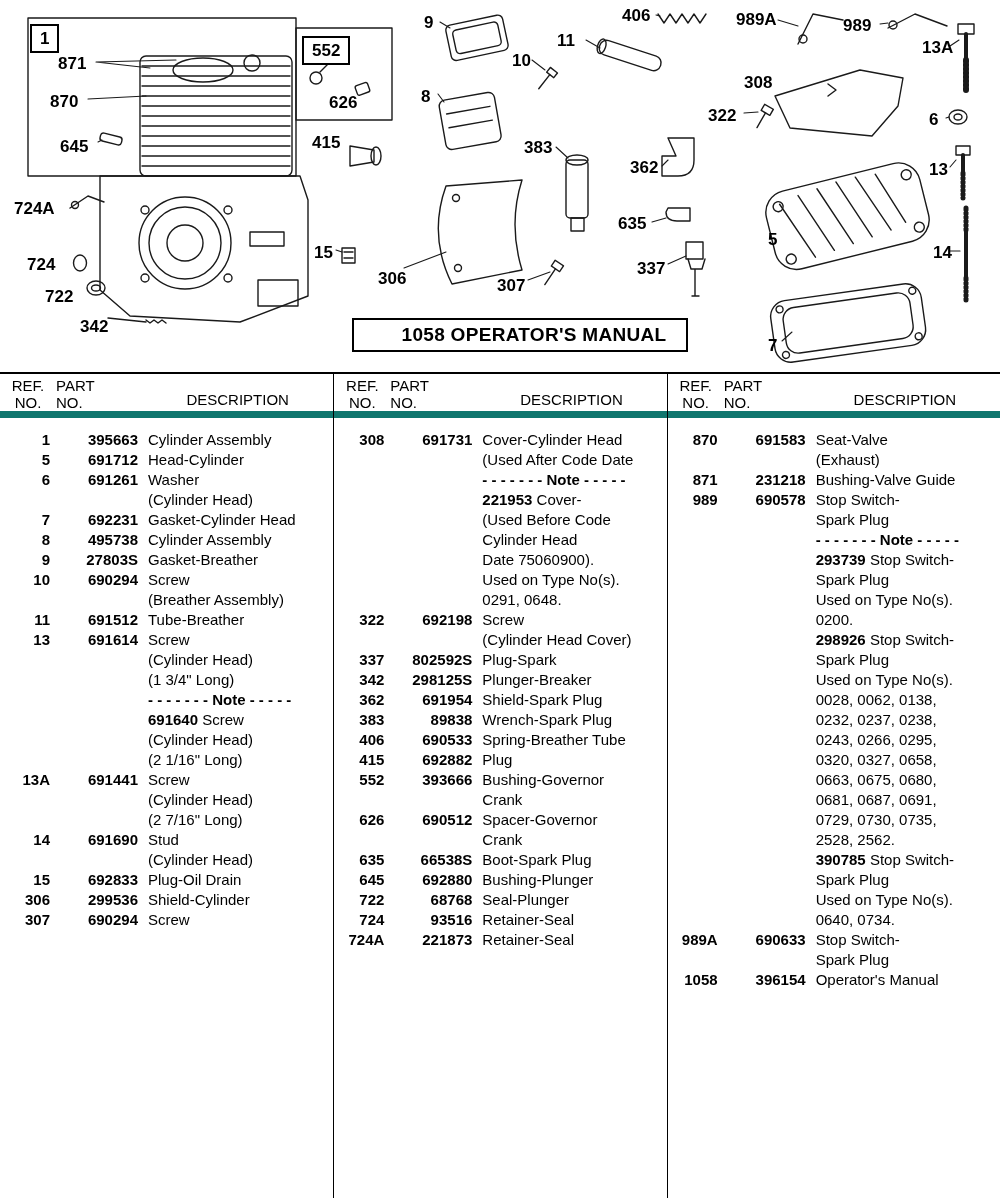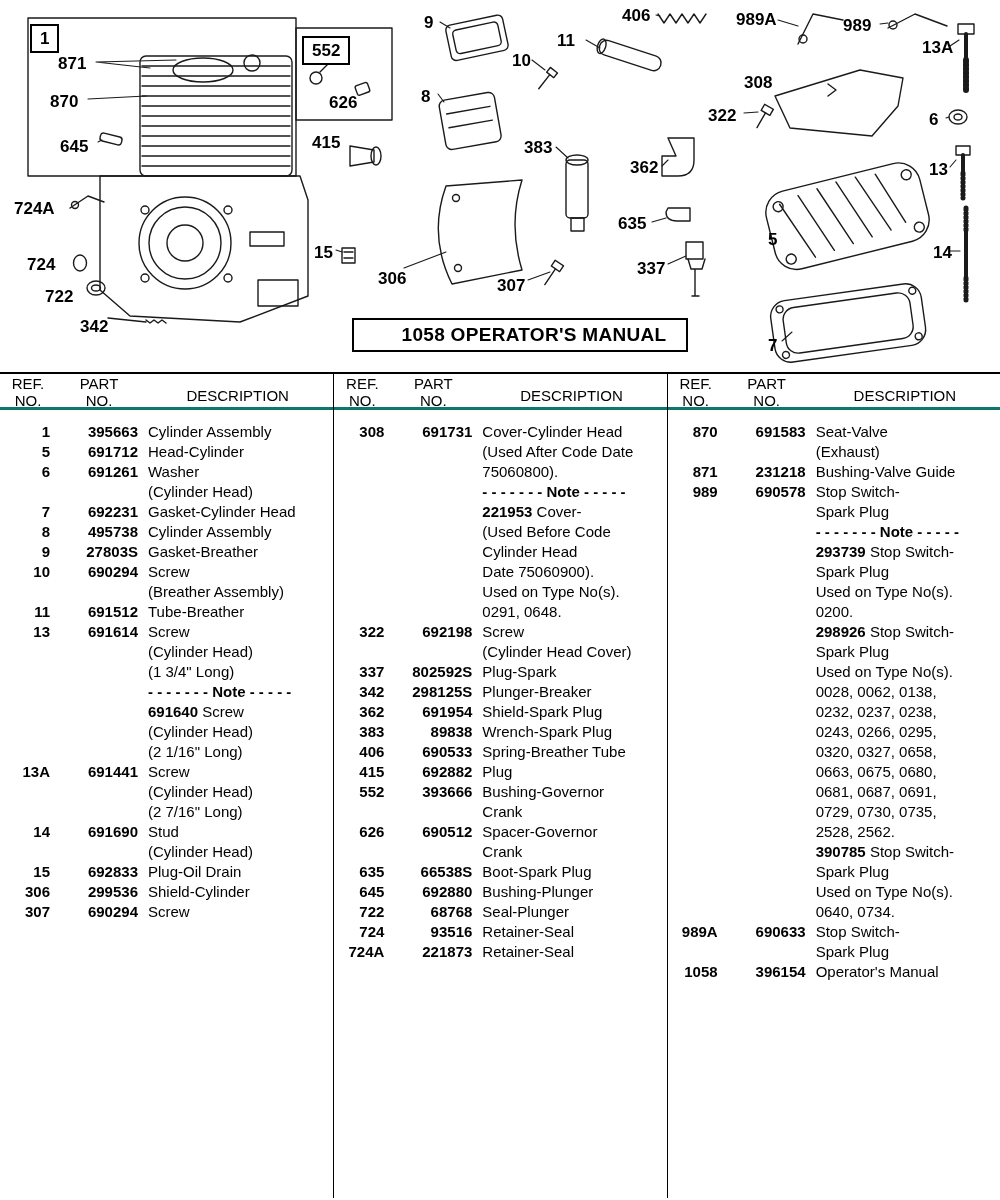--- a/index.html
+++ b/index.html
@@ -22,25 +22,25 @@
     display:flex; align-items:center; justify-content:center;
     letter-spacing:.3px; background:#fff;padding-left:28px;
   }
   
   .ptable {
     display:flex; border-top:2px solid #000; height:826px; width:1000px;
   }
   .tcol { width:333.33px; overflow:hidden; }
   .tcol + .tcol { border-left:1.5px solid #000; }
   .thead {
-    height:36px; border-bottom:3px solid #0f766e;
+    height:44px; border-bottom:7px solid #0f766e;
     display:flex; align-items:center; font-size:15px; padding-top:3px;
   }
   .h-ref  { width:56px;  text-align:center; line-height:17px; }
-  .h-part { width:86px;  text-align:center; line-height:17px; }
+  .h-part { width:86px;  text-align:left; line-height:17px; }
   .h-desc { flex:1; text-align:center; align-self:flex-end; padding-bottom:3px; }
   .tbody { padding-top:13px; }
   .tline { display:flex; height:20px; font-size:15px; white-space:nowrap; }
   .tline .ref  { width:50px; text-align:right; font-weight:bold; }
   .tline .part { width:88px; text-align:right; font-weight:bold; }
   .tline .desc { padding-left:10px; }
   .tline .desc b { font-weight:bold; }
 </style>
 </head>
 <body>
@@ -439,25 +439,20 @@
           <span class="desc">Cover-Cylinder Head</span>
         </div>
         <div class="tline">
           <span class="ref"></span>
           <span class="part"></span>
           <span class="desc">(Used After Code Date</span>
         </div>
         <div class="tline">
           <span class="ref"></span>
           <span class="part"></span>
-          <span class="desc">75060800).</span>
-        </div>
-        <div class="tline">
-          <span class="ref"></span>
-          <span class="part"></span>
           <span class="desc"><b>- - - - - - - Note - - - - -</b></span>
         </div>
         <div class="tline">
           <span class="ref"></span>
           <span class="part"></span>
           <span class="desc"><b>221953</b> Cover-</span>
         </div>
         <div class="tline">
           <span class="ref"></span>
           <span class="part"></span>

